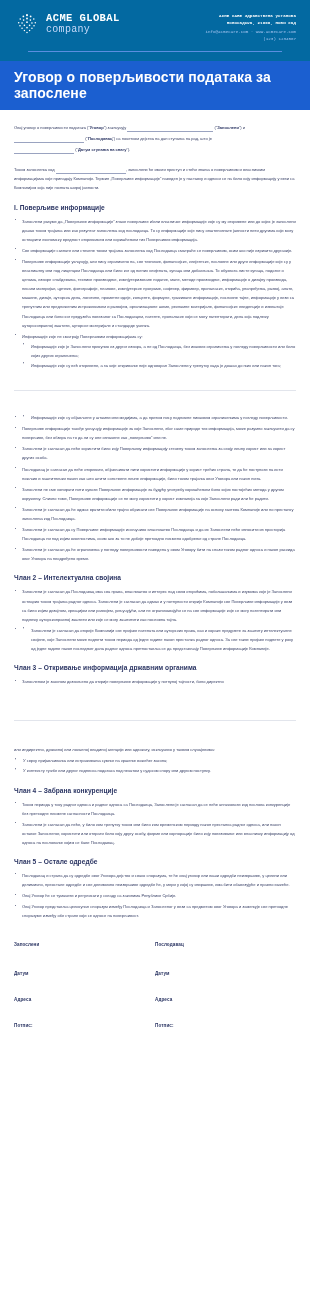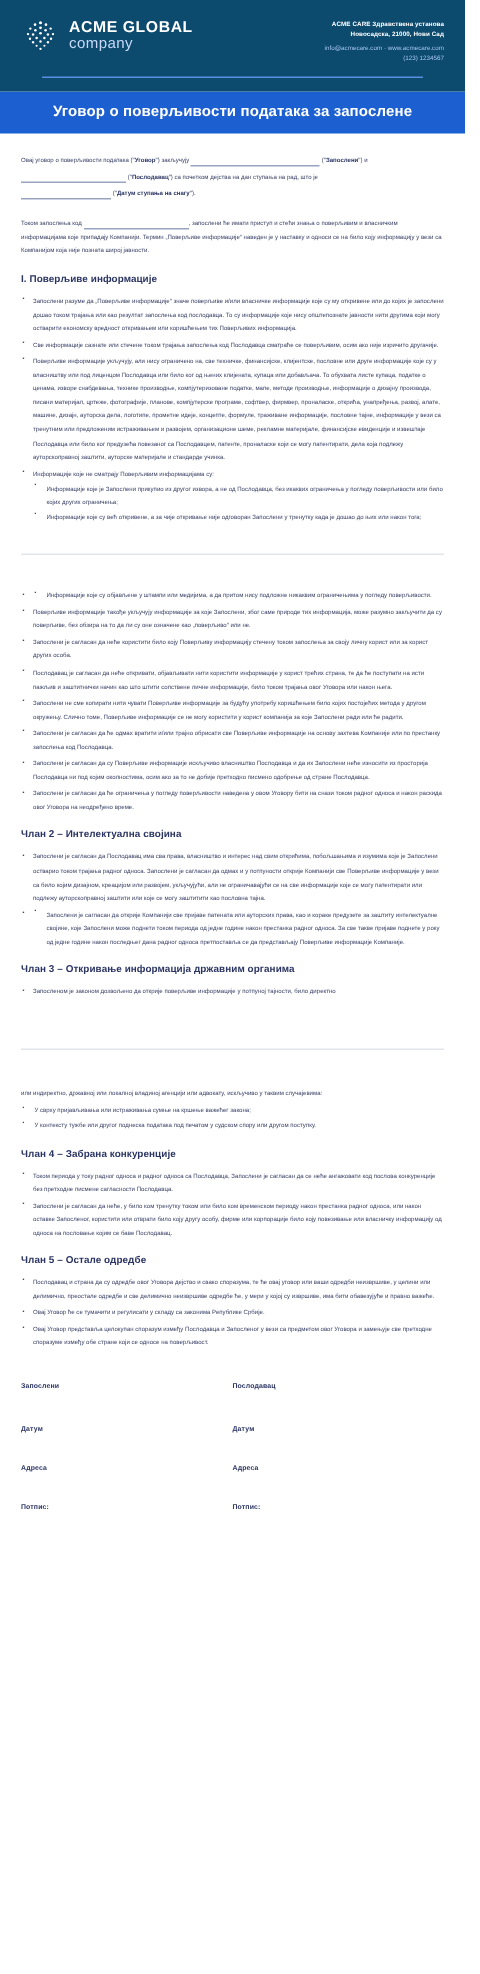--- a/index.html
+++ b/index.html
@@ -5,23 +5,24 @@
   * { box-sizing: border-box; margin: 0; padding: 0; }
   html, body {
     width: 310px;
     background: #ffffff;
     font-family: "Liberation Sans", sans-serif;
   }
   body { width: 310px; overflow-x: hidden; }
 
   
   .header {
-    background: #0c4a6e;
+    background: #0369a1;
     padding: 11px 14px 9px 14px;
     position: relative;
+    font-family: Liberation Mono, monospace;
   }
   .header-inner {
     display: flex;
     align-items: flex-start;
     justify-content: space-between;
   }
   .brand { display: flex; align-items: center; gap: 6px; }
   .globe-icon { width: 26px; height: 26px; flex: 0 0 26px; }
   .brand-text { line-height: 1.05; }
   .brand-name {
@@ -57,24 +58,23 @@
     margin: 9px 14px 0 14px;
   }
 
   
   .title-banner {
     background: #1b5fd0;
     padding: 8px 14px 9px 14px;
   }
   .title-banner h1 {
     color: #ffffff;
-    font-size: 10px;
+    font-size: 14px;
     font-weight: bold;
     letter-spacing: 0.1px;
-    text-align: center;
   }
 
   
   .page { padding: 0 14px; }
   .spacer-top { height: 13px; }
 
   p.para, li {
     color: #3b4368;
     font-size: 4.05px;
     line-height: 2.25;

